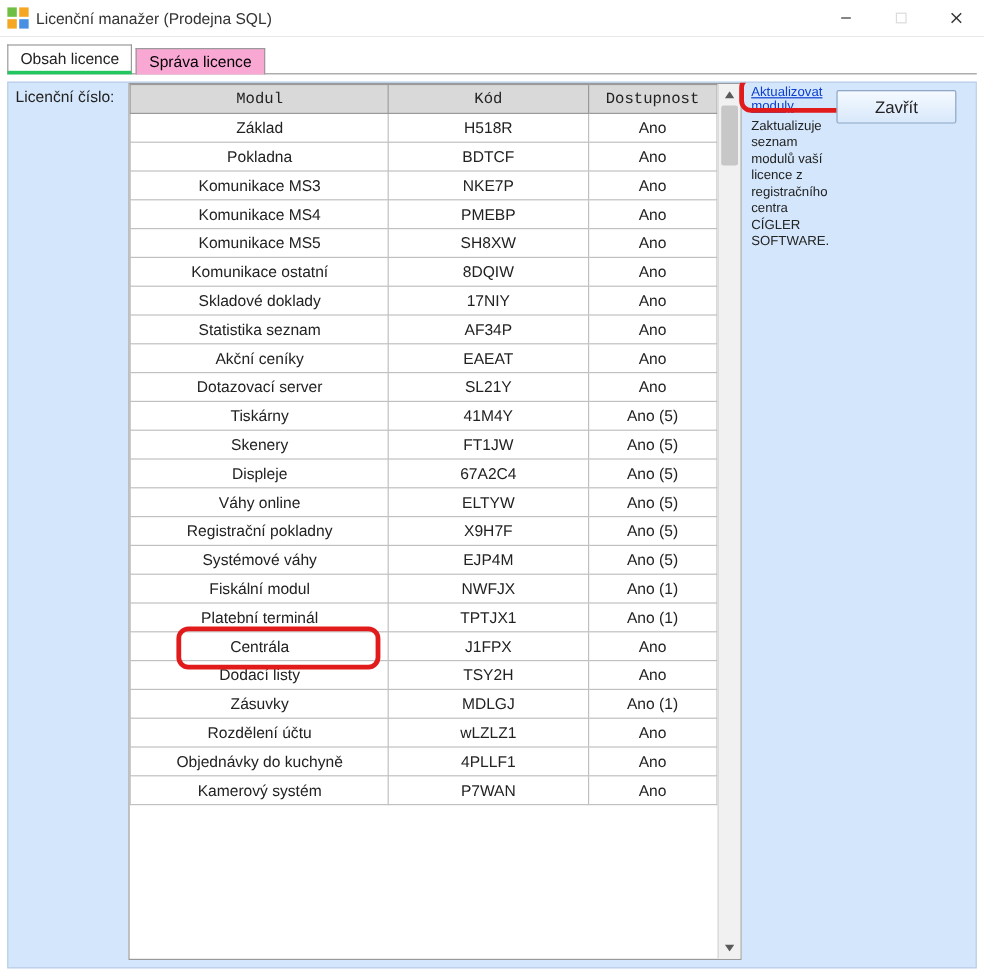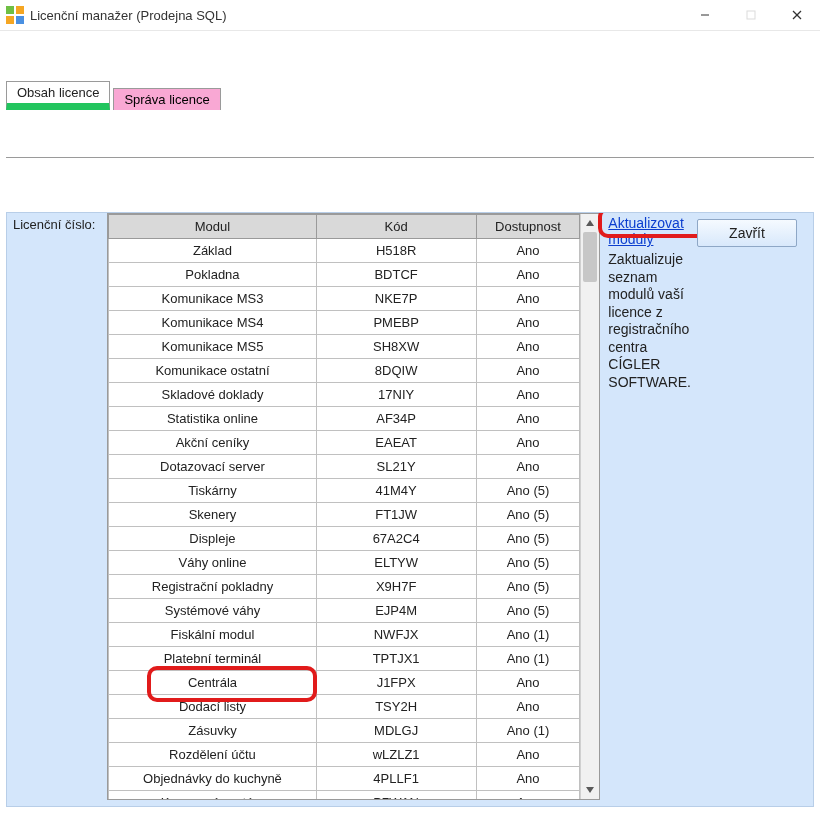--- a/index.html
+++ b/index.html
@@ -4,21 +4,21 @@
   <style>
     html, body { margin:0; padding:0; }
     body {
       font-family: "Segoe UI", Tahoma, Arial, sans-serif;
       font-size:13px;
       color:#222;
       background:#fff;
       width:820px; height:813px;
       overflow:hidden;
     }
-    .window { width:820px; height:813px; display:flex; flex-direction:column;gap:48px; }
+    .window { width:820px; height:813px; display:flex; flex-direction:column; }
     
     .titlebar {
       height:30px;
       display:flex; align-items:center;
       padding:0 0 0 6px;
       background:#fff;
       border-bottom:1px solid #e8e8e8;
     }
     .titlebar .app-icon {
       width:18px; height:18px; margin-right:6px;
@@ -46,21 +46,21 @@
       border-bottom:none;
       padding:3px 10px 3px 10px;
       margin-right:3px;
       font-size:13px;
       background:#fefefe;
       position:relative;
       top:1px;
     }
     .tab.active {
       background:#ffffff;
-      border-bottom:7px solid #22c55e;
+      border-bottom:3px solid #22c55e;
       z-index:2;
     }
     .tab.inactive {
       background:#f9a8d4;
       color:#000;
     }
     .tabs-underline {
       height:1px; background:#9a9a9a; margin:0 6px;
     }
     
@@ -103,20 +103,21 @@
       font-size:13px;
       text-align:center;
       white-space:nowrap;
       overflow:hidden;
       text-overflow:ellipsis;
     }
     th {
       background:#d9d9d9;
       font-weight:400;
       border:1px solid #9a9a9a;
+      font-family:Liberation Mono, monospace;
     }
     td.col-modul { text-align:center; }
     col.c1 { width:44%; }
     col.c2 { width:34%; }
     col.c3 { width:22%; }
     
     .scrollbar {
       width:18px;
       background:#f1f1f1;
       display:flex; flex-direction:column;
@@ -134,21 +135,21 @@
     .scroll-thumb {
       position:absolute; left:2px; right:2px;
       top:0; height:50px;
       background:#c7c7c7;
       border-radius:2px;
     }
     
     .side {
       flex:1;
       padding-top:2px;
-      font-size:14px;
+      font-size:11px;
       color:#222;
     }
     .side .link {
       color:#0b3ecf;
       text-decoration:underline;
       display:inline-block;
       margin-bottom:4px;
     }
     .side .desc {
       line-height:1.25;
@@ -274,21 +275,21 @@
                   <td class="col-modul">Komunikace ostatní</td>
                   <td>8DQIW</td>
                   <td>Ano</td>
                 </tr>
                 <tr>
                   <td class="col-modul">Skladové doklady</td>
                   <td>17NIY</td>
                   <td>Ano</td>
                 </tr>
                 <tr>
-                  <td class="col-modul">Statistika online</td>
+                  <td class="col-modul">Statistika seznam</td>
                   <td>AF34P</td>
                   <td>Ano</td>
                 </tr>
                 <tr>
                   <td class="col-modul">Akční ceníky</td>
                   <td>EAEAT</td>
                   <td>Ano</td>
                 </tr>
                 <tr>
                   <td class="col-modul">Dotazovací server</td>

